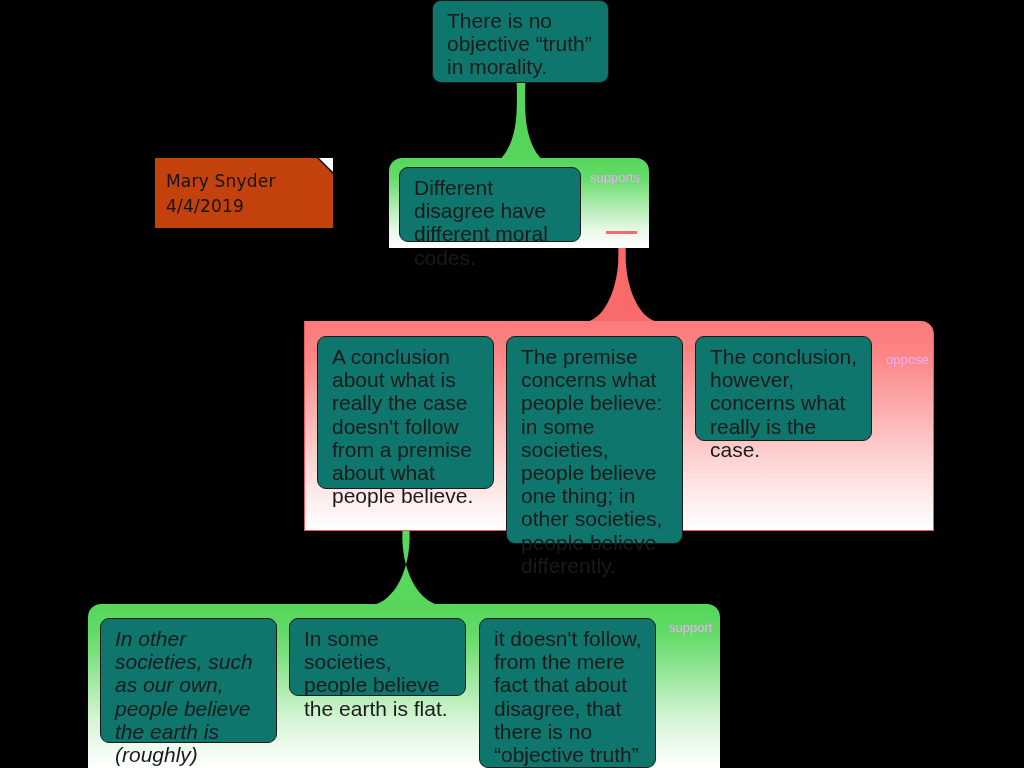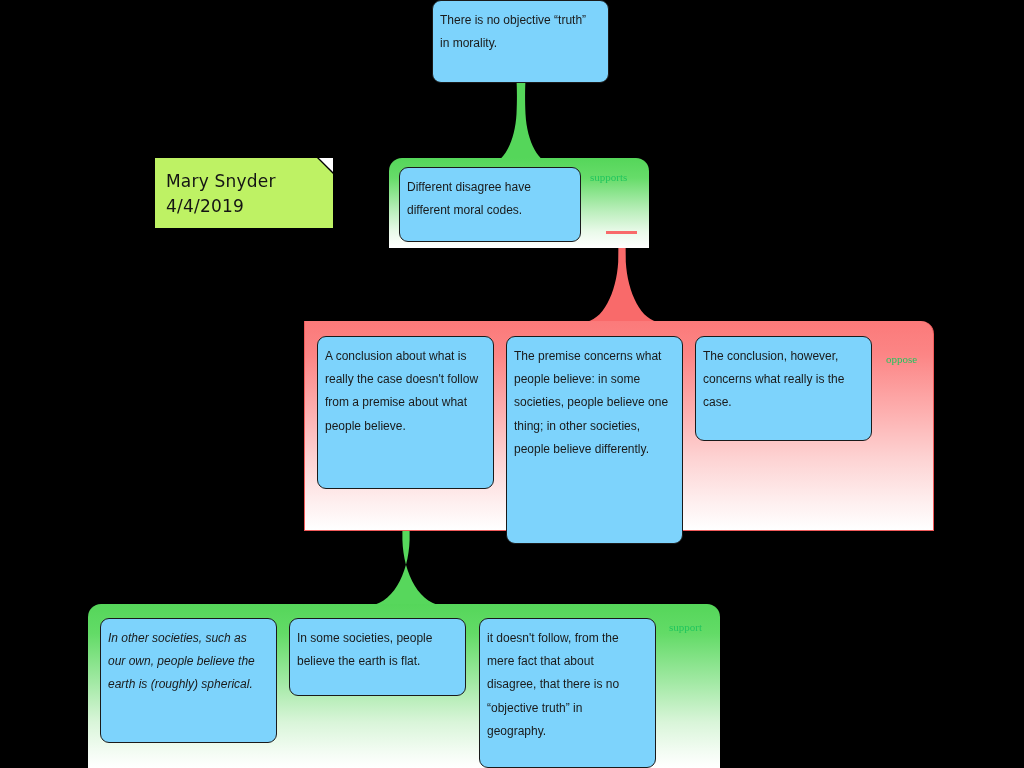--- a/index.html
+++ b/index.html
@@ -15,28 +15,28 @@
     position: relative;
     width: 1024px;
     height: 768px;
     background: #000000;
     font-family: "Liberation Sans", sans-serif;
   }
 
   
   .card {
     position: absolute;
-    background: #7dd3fc;
+    background: #0f766e;
     border: 1.6px solid #1a1a1a;
     border-radius: 9px;
     color: #1a1a1a;
     font-family: "Liberation Sans", sans-serif;
-    font-size: 12px;
+    font-size: 21px;
     line-height: 23.2px;
-    padding: 8px 11px 9px 7px;
+    padding: 8px 11px 9px 14px;
     z-index: 30;
   }
 
   
   .panel {
     position: absolute;
     z-index: 20;
   }
 
   .panel-supports {
@@ -55,39 +55,39 @@
 
   .panel-support-bottom {
     background: linear-gradient(to bottom, #55d65a 0%, #63db67 18%, #a3e9a5 48%, #d9f5d9 72%, #f3fcf3 90%, #ffffff 100%);
     border-top-left-radius: 13px;
     border-top-right-radius: 13px;
   }
 
   
   .rel-label {
     position: absolute;
-    font-family: Liberation Serif, serif;
-    font-size: 11px;
+    font-family: Liberation Sans, sans-serif;
+    font-size: 13px;
     line-height: 15px;
-    color: #22c55e;
+    color: #f0abfc;
     z-index: 35;
     white-space: nowrap;
   }
 
   
   .connector {
     position: absolute;
     z-index: 10;
   }
   .connector svg { display: block; }
 
   
   .sticky {
     position: absolute;
-    background: #bef264;
+    background: #c2410c;
     z-index: 40;
     box-shadow: 1px 1px 0 rgba(0,0,0,0.25);
   }
   .sticky-text {
     font-family: "DejaVu Sans", sans-serif;
     font-size: 17px;
     line-height: 25px;
     color: #141414;
     padding: 11px 0 0 11px;
     white-space: pre-line;

